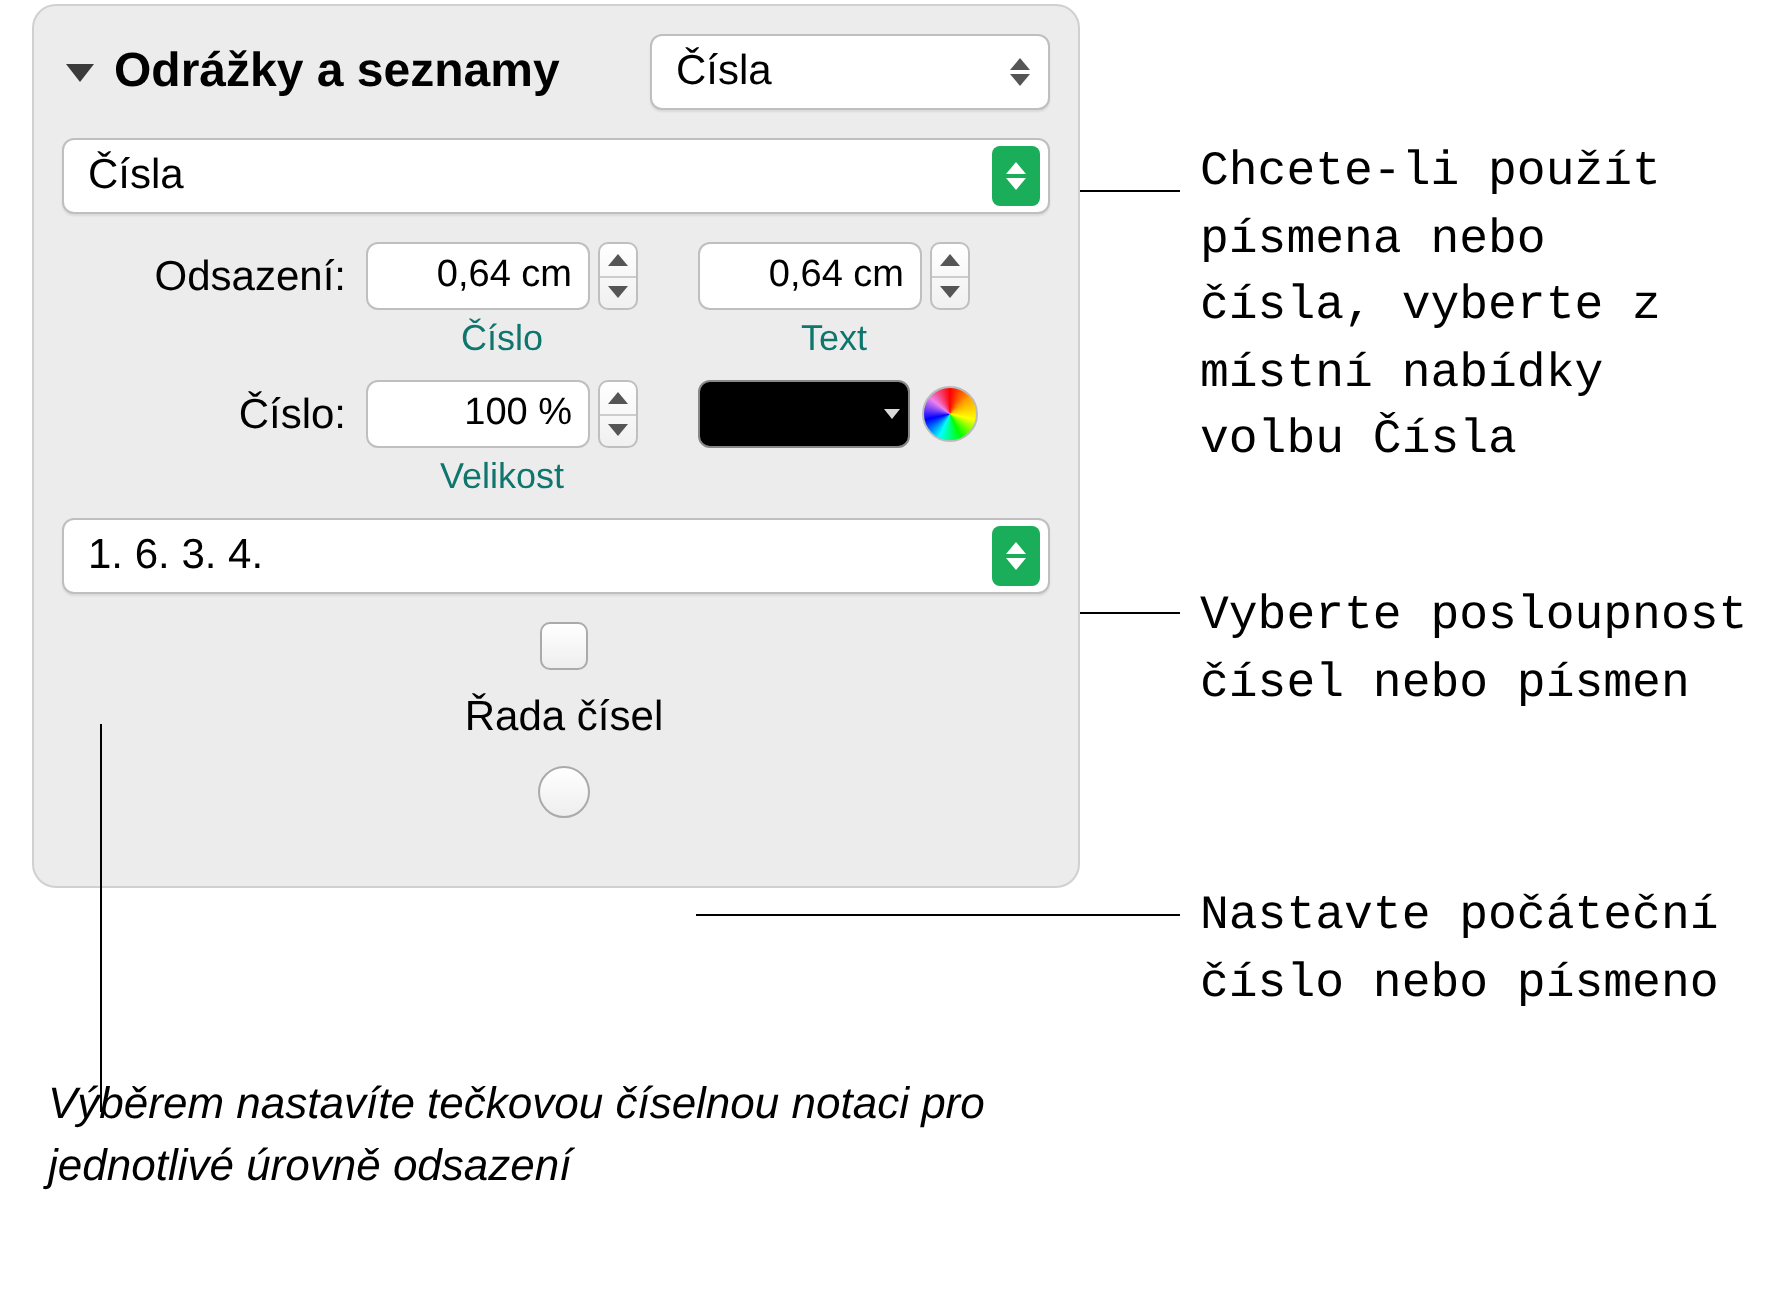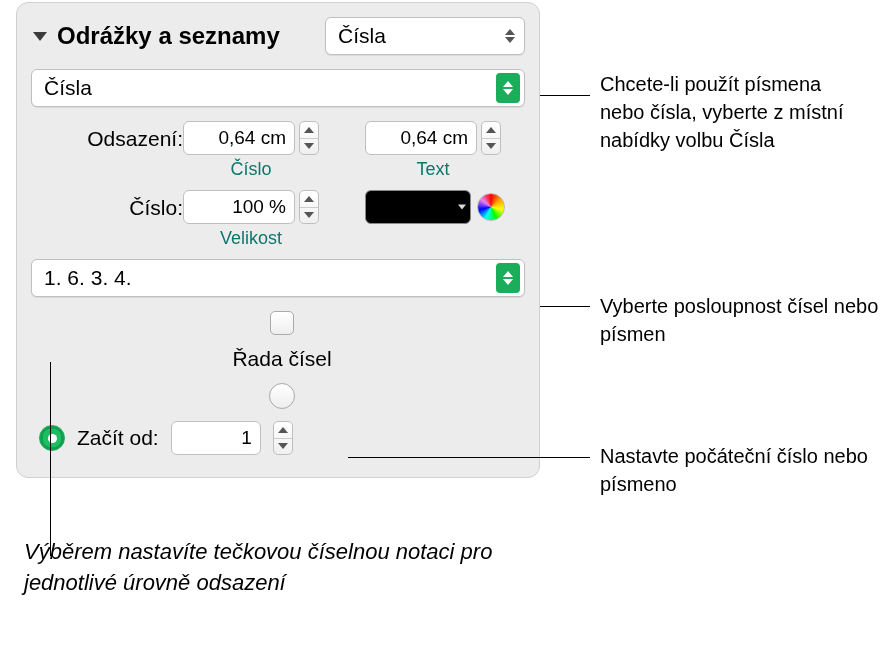--- a/index.html
+++ b/index.html
@@ -86,26 +86,27 @@
   .green-combo .caret-up { border-bottom-color: #fff; }
   .green-combo .caret-dn { border-top-color: #fff; }
   .row {
     display: flex;
     align-items: flex-start;
     margin-bottom: 10px;
   }
   .lbl {
     width: 152px;
     text-align: right;
+    padding-right: 10px;
     padding-top: 6px;
     font-size: 21px;
   }
   .field-group {
     display: flex;
-    gap: 46px;
+    gap: 30px;
   }
   .stepper-group {
     display: flex;
     flex-direction: column;
     align-items: center;
     gap: 4px;
   }
   .stepper-row {
     display: flex;
     align-items: center;
@@ -212,23 +213,24 @@
     align-items: center;
     gap: 12px;
     padding-left: 8px;
     font-size: 21px;
   }
   .start-row .text-in { width: 90px; }
   
   
   .callout {
     position: absolute;
-    font-size: 20px;
+    font-size: 24px;
     line-height: 1.4;
     color: #000;
+    font-family: Liberation Mono, monospace;
   }
   .callout-line {
     position: absolute;
     background: #000;
     height: 1px;
   }
   .bottom-callout {
     position: absolute;
     font-size: 22px;
     line-height: 1.4;
@@ -332,33 +334,20 @@
 
   <div class="check-row">
     <div class="chk"></div>
     <span>Řada čísel</span>
   </div>
 
   <div class="radio-row">
     <div class="radio"></div>
   </div>
 
-  <div class="start-row">
-    <div class="radio sel"></div>
-    <span>Začít od:</span>
-    <input class="text-in" value="1" style="">
-    <div class="stepper-ctrl">
-      <div class="sbtn">
-          <span class="caret-up"></span>
-        </div>
-      <div class="sbtn">
-          <span class="caret-dn"></span>
-        </div>
-    </div>
-  </div>
 
 </div>
 
 <div class="callout-line" style="left:540px; top:95px; width:50px;"></div>
 <div class="callout" style="left:600px; top:70px; width:270px;">Chcete-li použít písmena nebo čísla, vyberte z místní nabídky volbu Čísla</div>
 
 <div class="callout-line" style="left:540px; top:306px; width:50px;"></div>
 <div class="callout" style="left:600px; top:292px; width:280px;">Vyberte posloupnost čísel nebo písmen</div>
 
 <div class="callout-line" style="left:348px; top:457px; width:242px;"></div>

